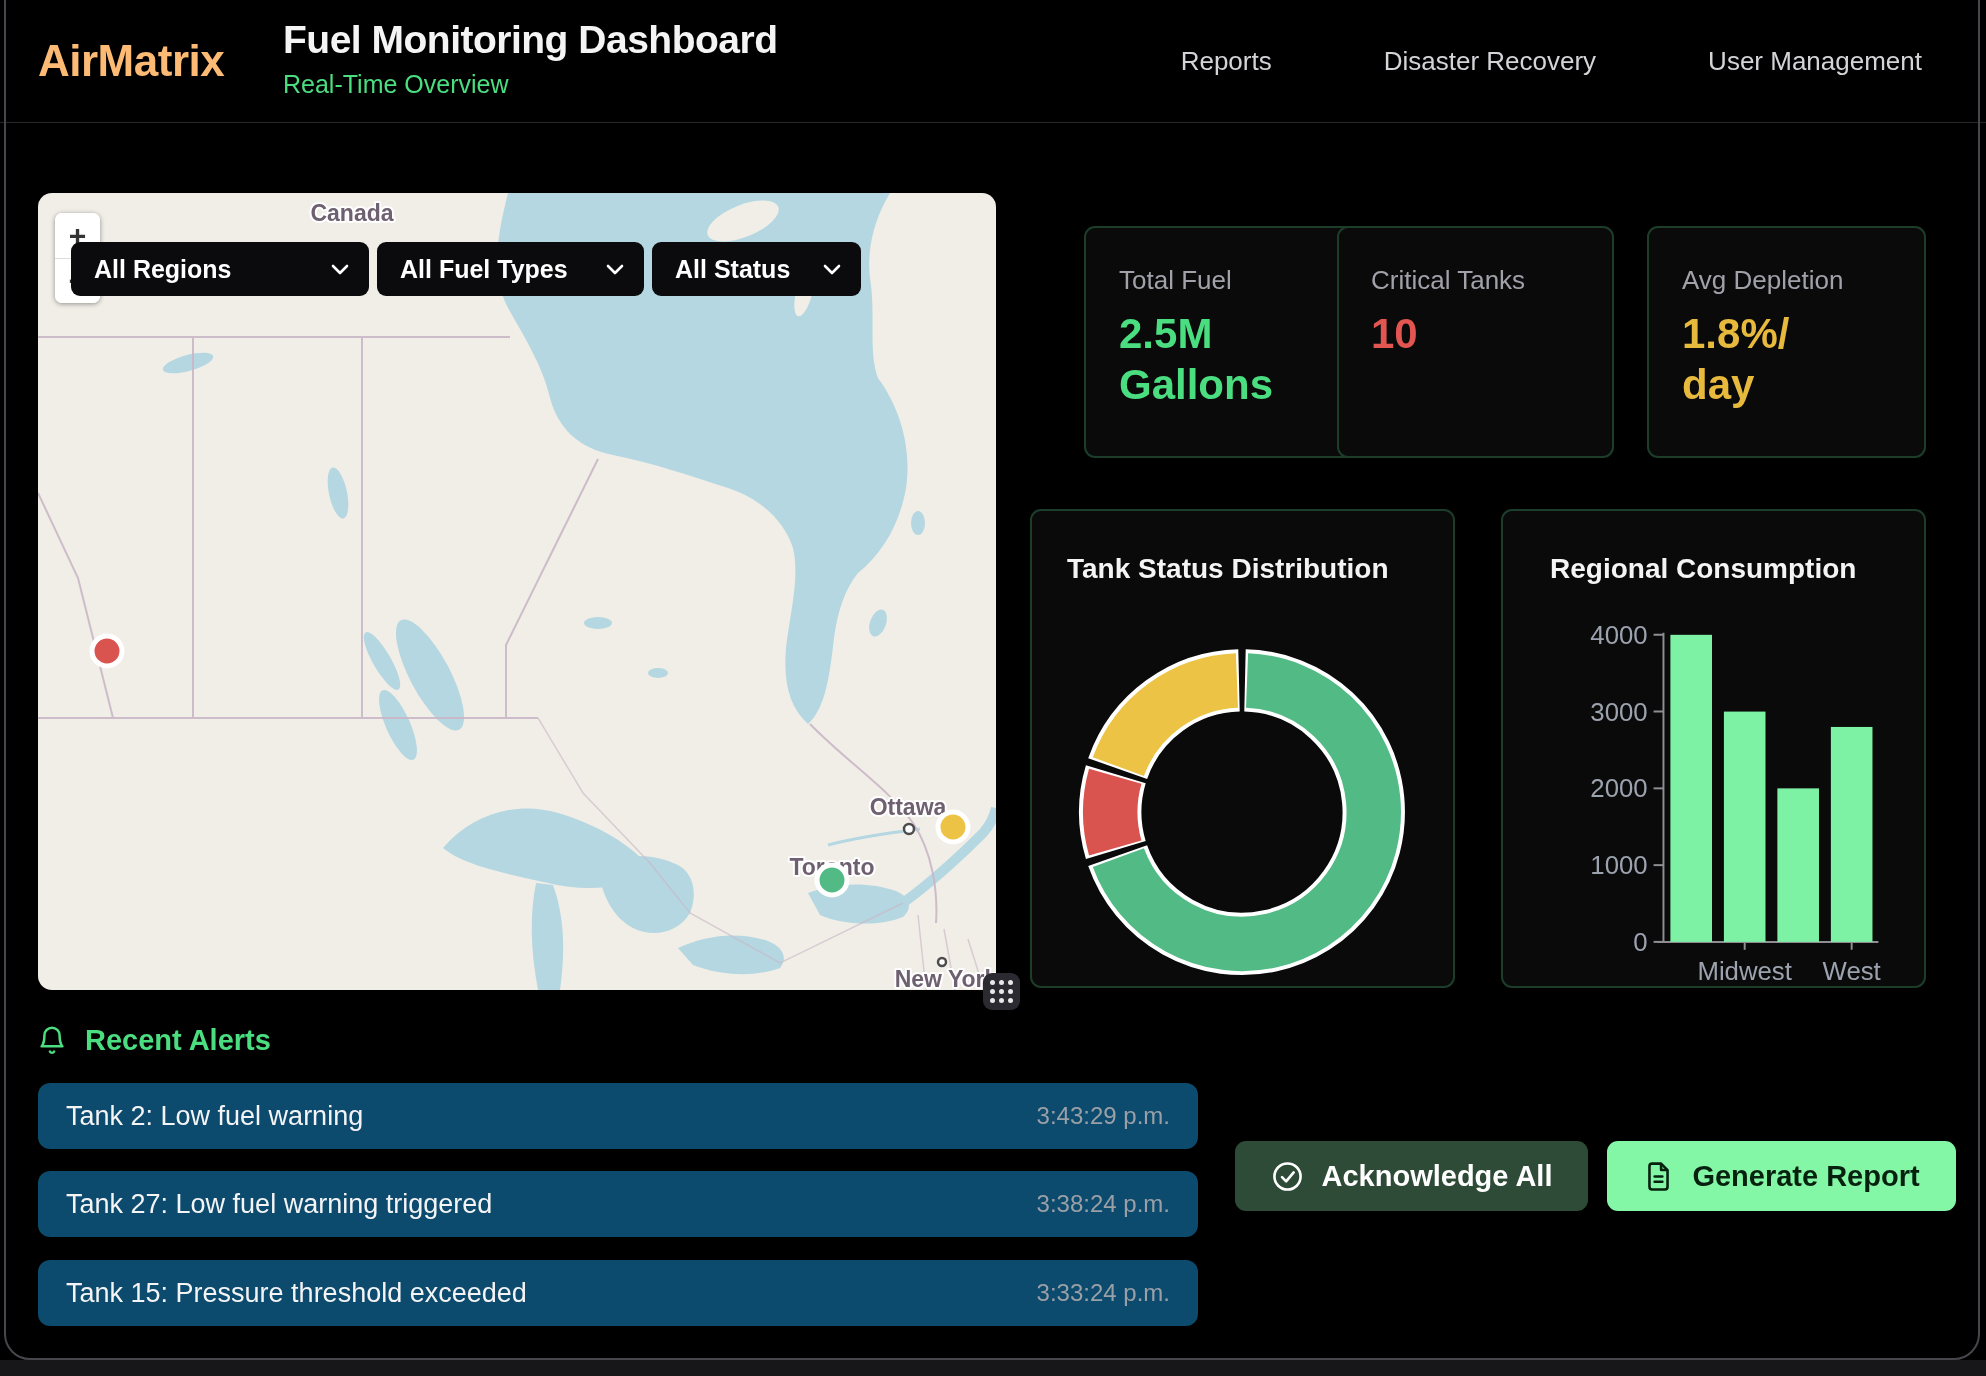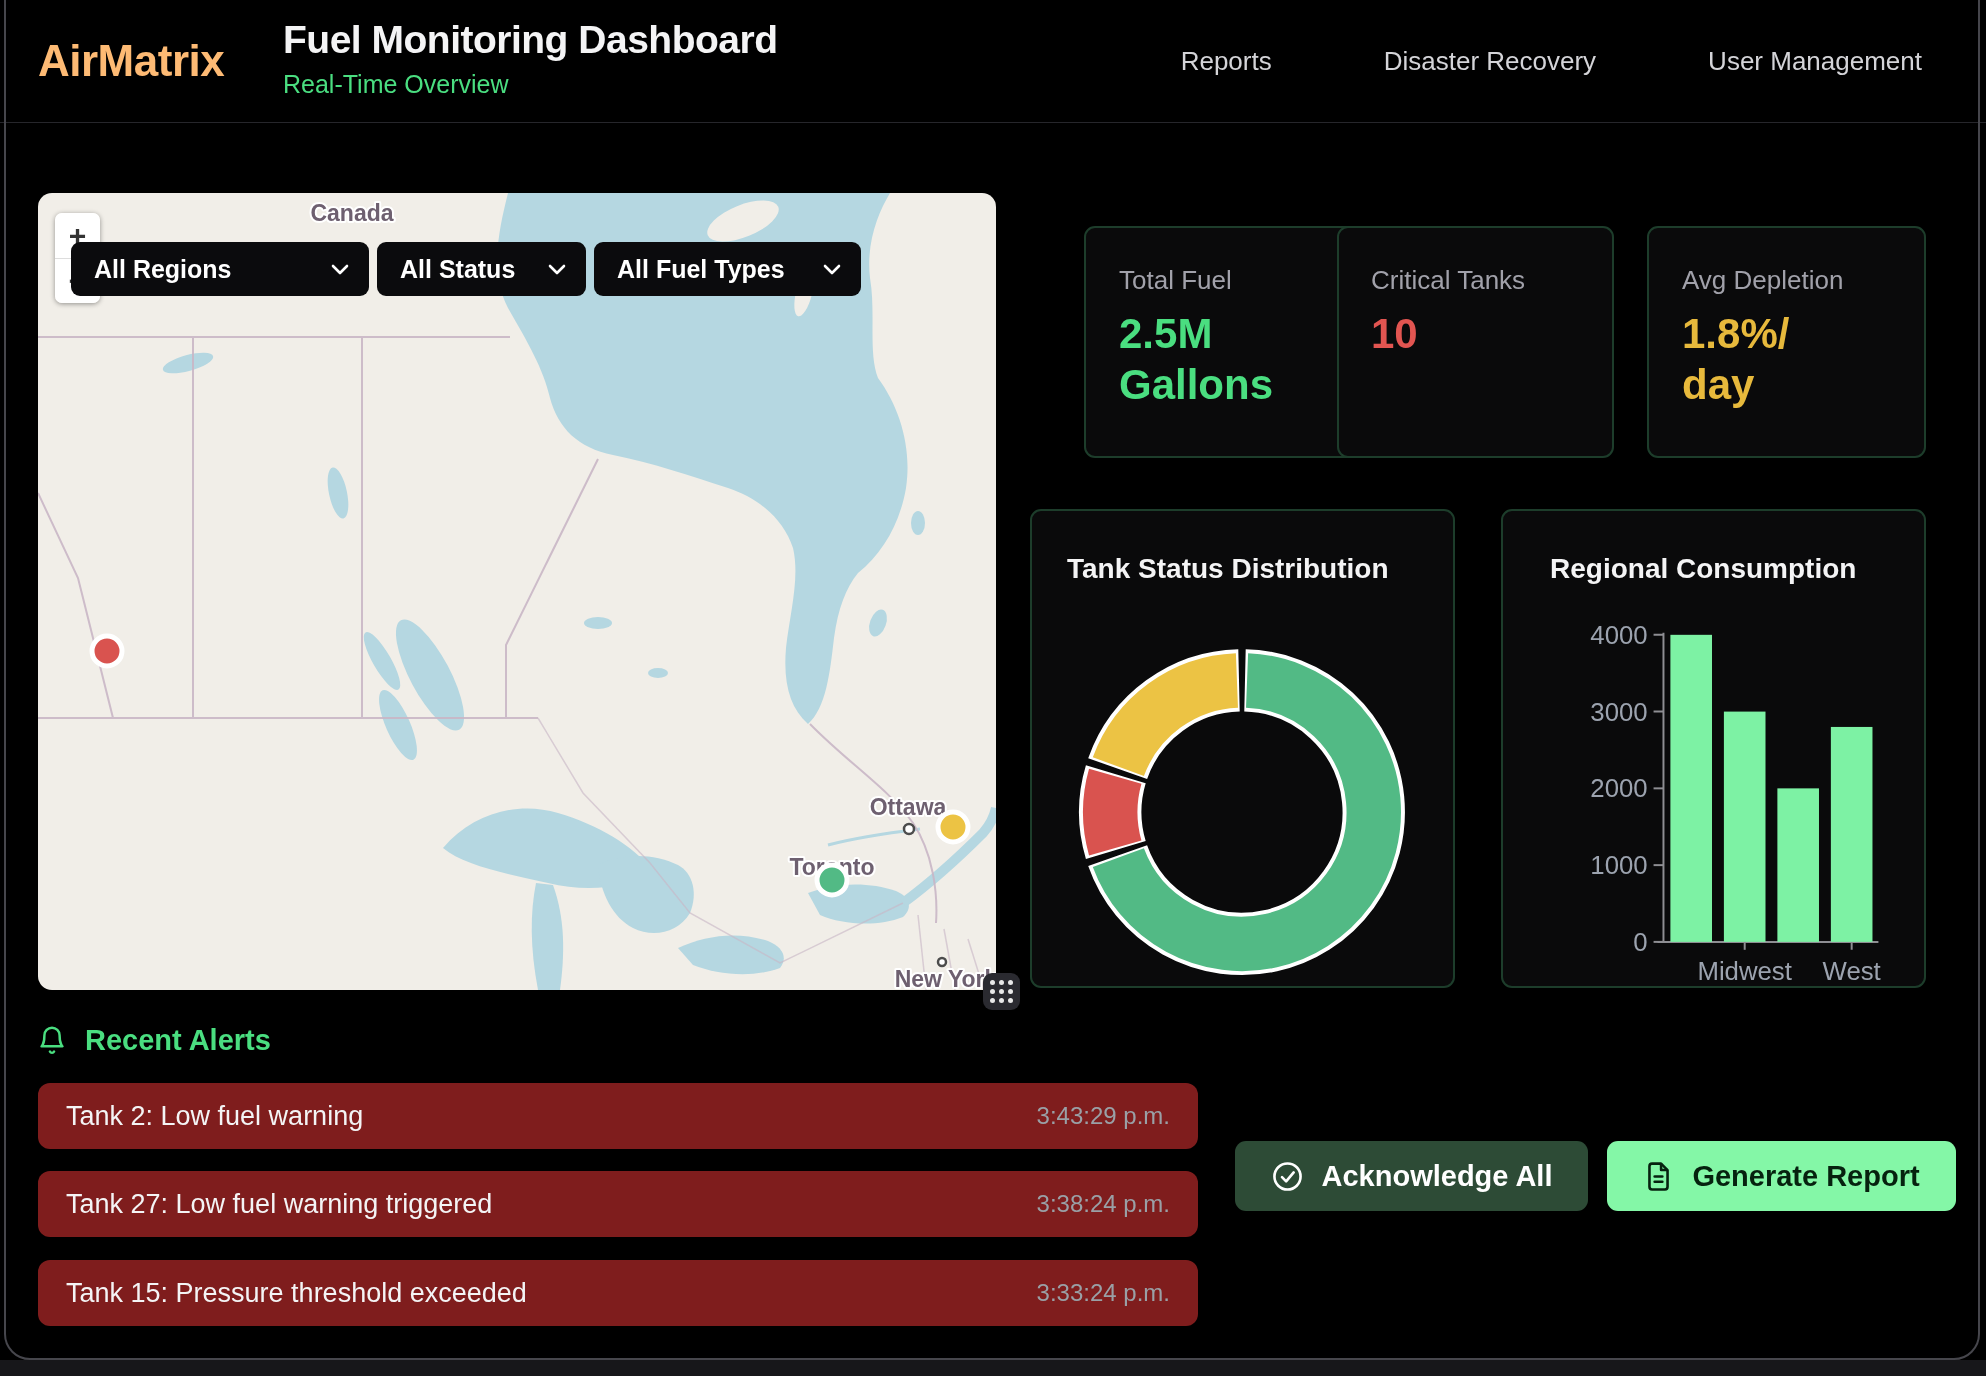--- a/index.html
+++ b/index.html
@@ -51,21 +51,21 @@
   .chart-card { position:absolute; top:509px; width:425px; height:479px; background:#0a0a0b;
     border:2px solid #1d3d2b; border-radius:11px; overflow:hidden; }
   .card-tank { left:1030px; } .card-regional { left:1501px; }
   .chart-title { position:absolute; left:35px; top:42px; font-size:28px; font-weight:700; color:#f4f4f5; }
   .card-regional .chart-title { left:47px; }
   .chart-svg { position:absolute; inset:0; }
 
   
   .alerts-header { position:absolute; left:38px; top:1024px; display:flex; align-items:center; gap:19px; }
   .alerts-title { font-size:29px; font-weight:700; }
-  .alert-row { position:absolute; left:38px; width:1160px; height:66px; background:#7f1d1d;
+  .alert-row { position:absolute; left:38px; width:1160px; height:66px; background:#0c4a6e;
     border-radius:12px; display:flex; align-items:center; justify-content:space-between;
     padding:0 28px; cursor:pointer; }
   .alert-msg { font-size:27px; color:#f4f4f5; }
   .alert-time { font-size:24px; color:#9aa0a6; }
   .row-0 { top:1083px; } .row-1 { top:1171px; } .row-2 { top:1260px; }
 
   
   .btn { position:absolute; top:1141px; height:70px; border:none; border-radius:11px; display:flex;
     align-items:center; justify-content:center; gap:18px; font-family:inherit; font-size:29px;
     font-weight:700; cursor:pointer; }
@@ -153,28 +153,28 @@
       <button class="zoom-btn">−</button>
     </div>
 
     <div class="filters">
       <div class="dropdown dd-1">
         <span class="dd-label">All Regions</span>
         <svg class="chevron" viewBox="0 0 18 11">
             <path d="M2 2 L9 9 L16 2" fill="none" stroke="#fff" stroke-width="2.6" stroke-linecap="round" stroke-linejoin="round"></path>
           </svg>
       </div>
-      <div class="dropdown dd-3">
-        <span class="dd-label">All Status</span>
+      <div class="dropdown dd-2">
+        <span class="dd-label">All Fuel Types</span>
         <svg class="chevron" viewBox="0 0 18 11">
             <path d="M2 2 L9 9 L16 2" fill="none" stroke="#fff" stroke-width="2.6" stroke-linecap="round" stroke-linejoin="round"></path>
           </svg>
       </div>
-      <div class="dropdown dd-2">
-        <span class="dd-label">All Fuel Types</span>
+      <div class="dropdown dd-3">
+        <span class="dd-label">All Status</span>
         <svg class="chevron" viewBox="0 0 18 11">
             <path d="M2 2 L9 9 L16 2" fill="none" stroke="#fff" stroke-width="2.6" stroke-linecap="round" stroke-linejoin="round"></path>
           </svg>
       </div>
     </div>
   </div>
   <div class="drag-handle">
     <i></i>
       <i></i>
       <i></i>

